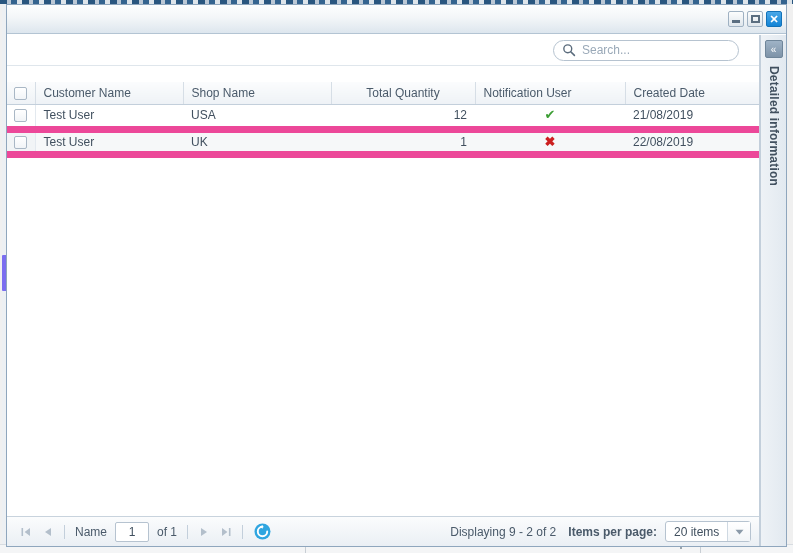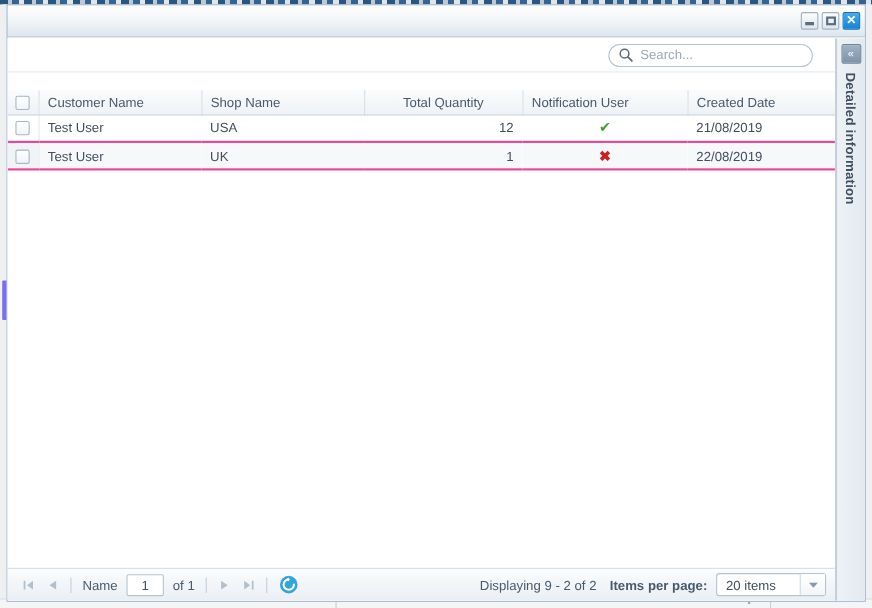--- a/index.html
+++ b/index.html
@@ -239,21 +239,21 @@
     text-align: center;
     border-right: 1px solid #d6dee6;
   }
   table.grid thead th.num { text-align: center; }
   table.grid thead th:last-child { border-right: none; }
 
   table.grid tbody td {
     height: 25px;
     padding: 0 8px;
     box-sizing: border-box;
-    border-bottom: 2px solid #ec4899;
+    border-bottom: 7px solid #ec4899;
     color: #41505f;
     white-space: nowrap;
     overflow: hidden;
     vertical-align: middle;
   }
   table.grid tbody td.cb-col {
     padding: 0;
     text-align: center;
     background: #f7f9fa;
     border-right: 1px solid #e3e9ef;
@@ -338,21 +338,21 @@
     gap: 0;
   }
   .pg-text {
     color: #4a5a6a;
     font-size: 12px;
     white-space: nowrap;
   }
   .pg-text.bold { font-weight: bold; margin-left: 12px; margin-right: 8px; }
   .ipp-select {
     position: relative;
-    width: 100px;
+    width: 86px;
     height: 21px;
     border: 1px solid #b6c3d0;
     border-radius: 3px;
     background: #ffffff;
     display: flex;
     align-items: center;
     box-sizing: border-box;
     cursor: pointer;
   }
   .ipp-value {

